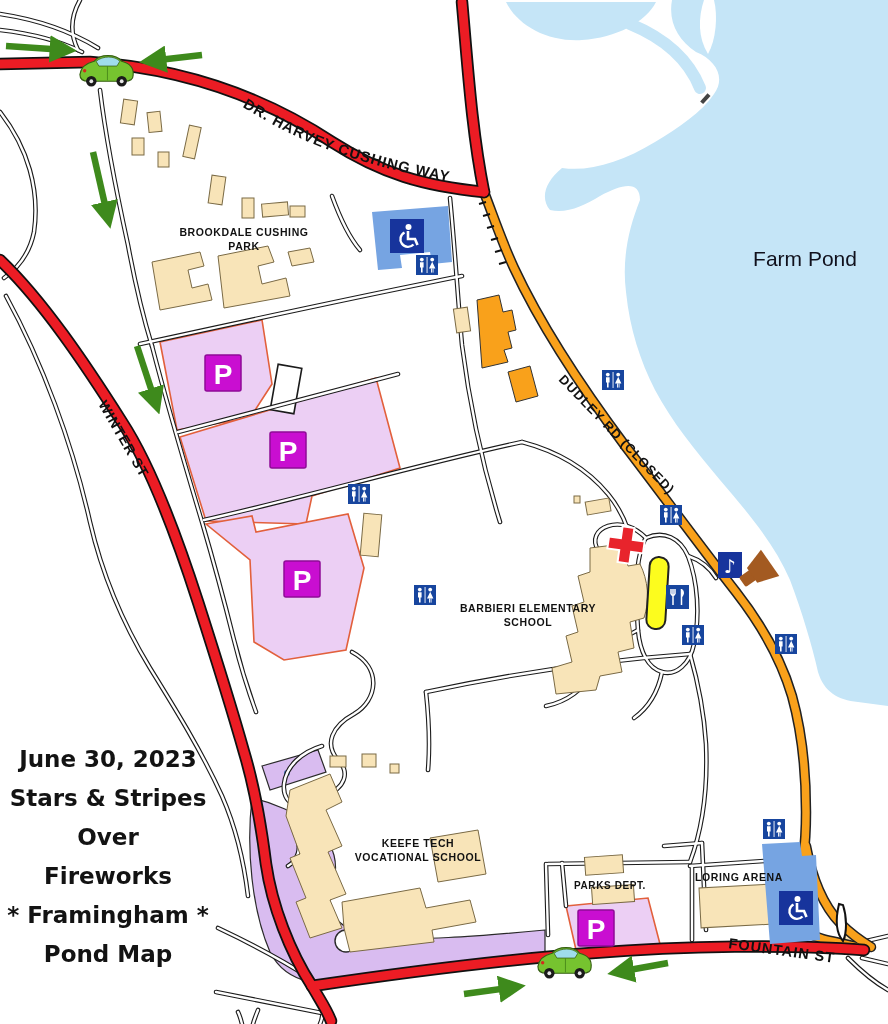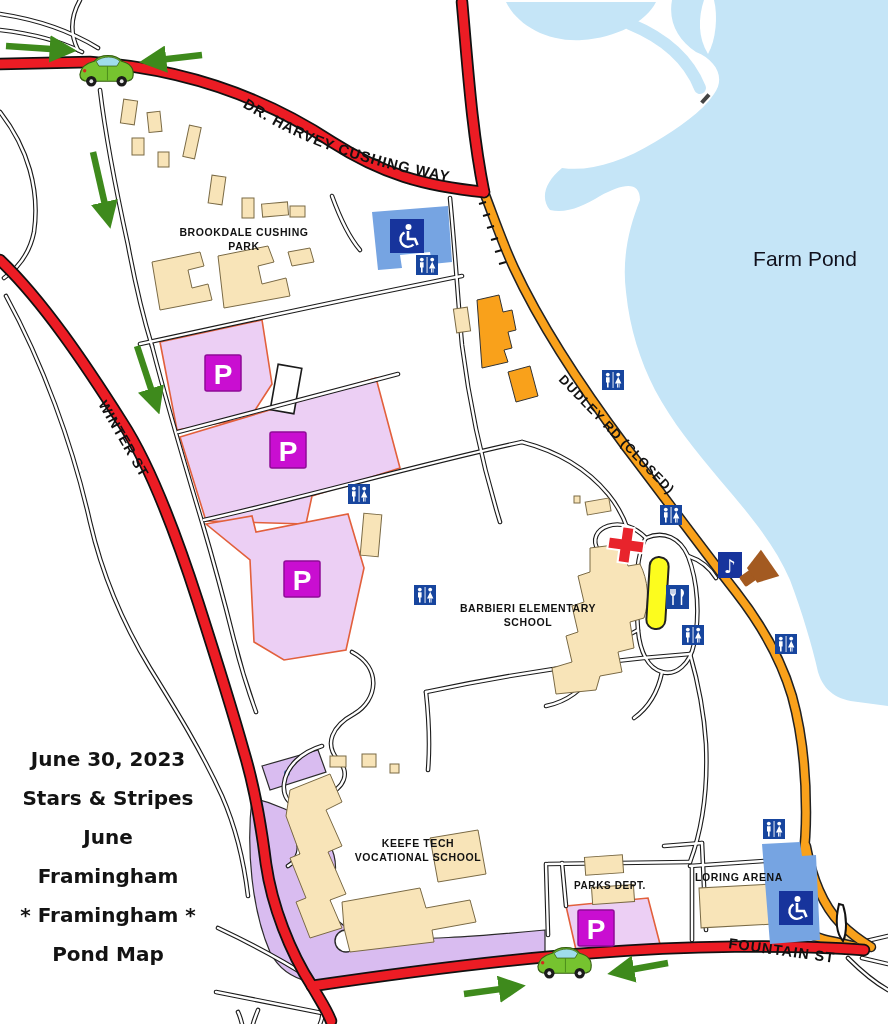--- a/index.html
+++ b/index.html
@@ -11,21 +11,21 @@
   .red-casing{stroke:#111;stroke-width:12.5;fill:none;stroke-linecap:round;}
   .red-fill{stroke:#EC1C24;stroke-width:9;fill:none;stroke-linecap:round;}
   .org-casing{stroke:#222;stroke-width:10.5;fill:none;stroke-linecap:round;}
   .org-fill{stroke:#F9A11B;stroke-width:7.5;fill:none;stroke-linecap:round;}
   .bldg{fill:#F8E4B8;stroke:#7a6a45;stroke-width:1;}
   .lot{fill:#ECCFF4;stroke:#E2603C;stroke-width:1.6;}
   .lav{fill:#D9BCF0;stroke:#2a2a2a;stroke-width:1.2;}
   .maplabel{fill:#111;font-weight:700;}
   .roadlabel{fill:#111;font-weight:600;letter-spacing:1px;}
   #title-block{position:absolute;left:0px;top:740px;width:216px;text-align:center;
-    font-family:"DejaVu Sans",sans-serif;font-weight:700;font-size:20px;line-height:39px;color:#131313;}
+    font-family:"DejaVu Sans",sans-serif;font-weight:700;font-size:23px;line-height:39px;color:#131313;}
 </style>
 </head>
 <body>
 
 <div id="stage">
 <svg id="map-svg" width="888" height="1024" viewBox="0 0 888 1024">
 
   <defs>
     <marker id="ah" viewBox="0 0 10 10" refX="6" refY="5" markerWidth="4.2" markerHeight="4.2" orient="auto">
       <path d="M0,0 L10,5 L0,10 Z" fill="#3E8A1C"></path>
@@ -283,18 +283,18 @@
     <text x="418" y="847">KEEFE TECH</text>
     <text x="418" y="861">VOCATIONAL SCHOOL</text>
     <text x="610" y="889" font-size="10">PARKS DEPT.</text>
     <text x="739" y="881">LORING ARENA</text>
   </g>
 </svg>
 
 <div id="title-block">
   <div>June 30, 2023</div>
   <div>Stars &amp; Stripes</div>
-  <div>June</div>
-  <div>Framingham</div>
+  <div>Over</div>
+  <div>Fireworks</div>
   <div>* Framingham *</div>
   <div>Pond Map</div>
 </div>
 </div>
 
 </body></html>

